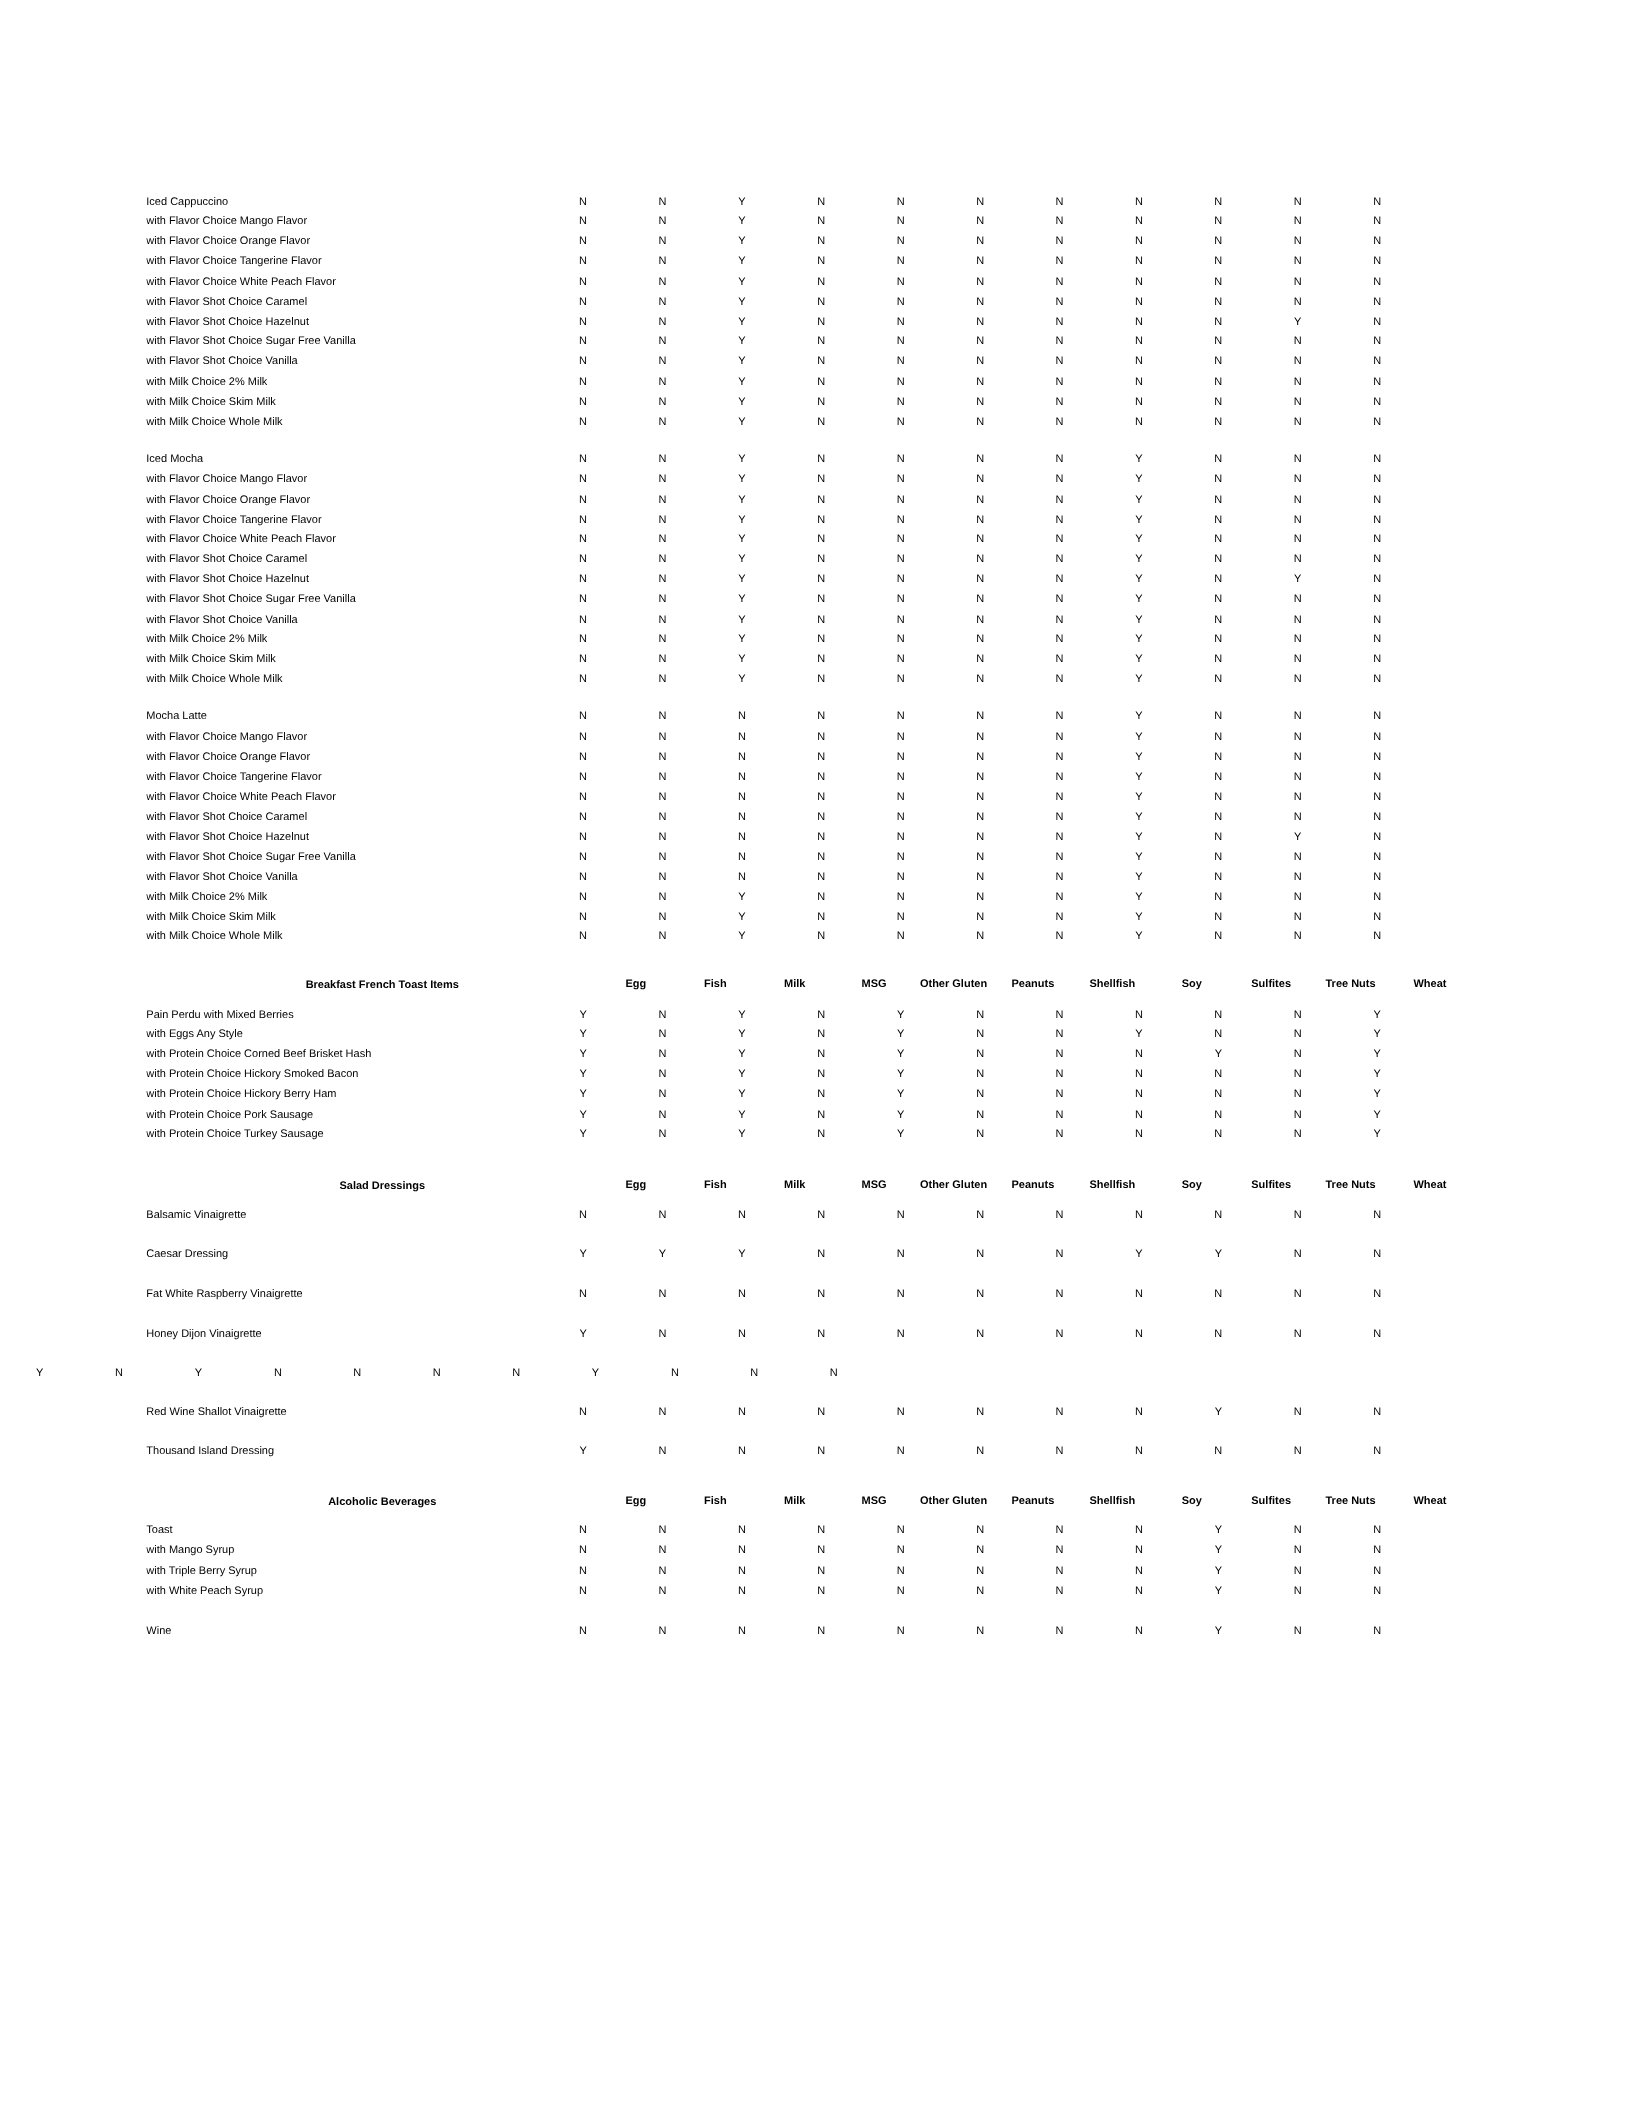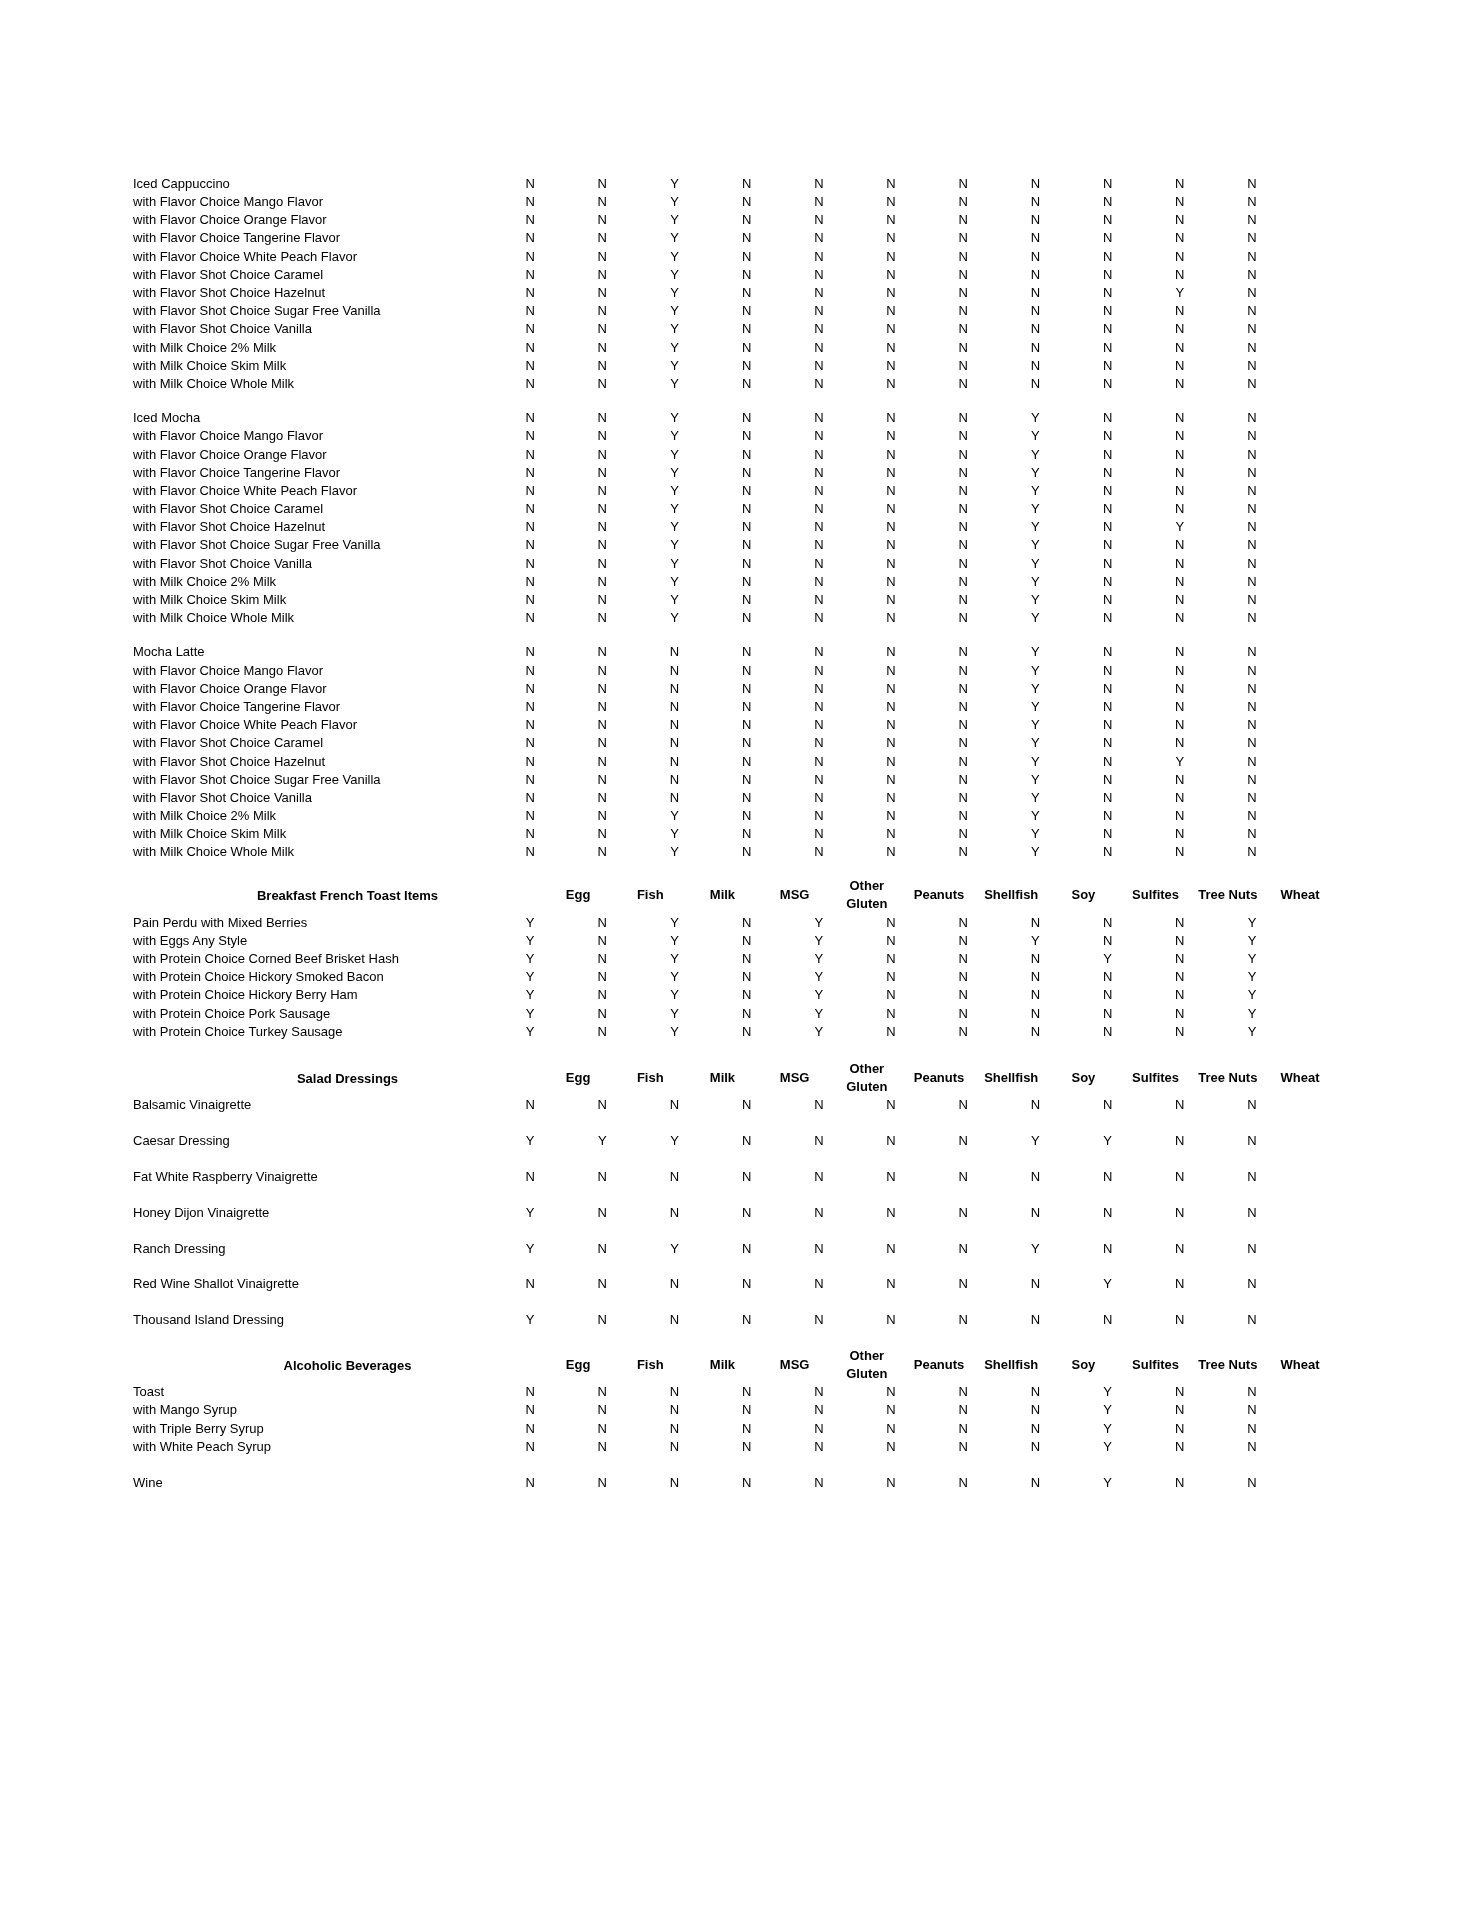--- a/index.html
+++ b/index.html
@@ -2,21 +2,21 @@
 <html><head>
 <meta charset="utf-8">
 <style>
   html,body{margin:0;padding:0;background:#fff;}
   .page{
     position:relative;
     width:1484px;height:1680px;
     background:#ffffff;
     color:#000;
     font-family:"Liberation Sans","DejaVu Sans",sans-serif;
-    font-size:13px;
+    font-size:10px;
     padding-top:174.9px;
     box-sizing:border-box;
     overflow:hidden;
   }
   .sec{margin:0;}
   .sec-1,.sec-2{margin-top:16px;}
   .sec-3{margin-top:15.6px;}
   .sec-4{margin-top:19px;}
   .sec-5{margin-top:0;}
   .row{display:flex;height:18.2px;line-height:18.2px;white-space:nowrap;}
@@ -721,21 +721,20 @@
           <div class="cell">N</div>
           <div class="cell">N</div>
           <div class="cell">N</div>
           <div class="cell">N</div>
           <div class="cell">N</div>
           <div class="cell">N</div>
           <div class="cell">N</div>
           <div class="cell">N</div>
         </div>
         <div class="row double">
-          <div class="label">Ranch Dressing</div>
           <div class="cell">Y</div>
           <div class="cell">N</div>
           <div class="cell">Y</div>
           <div class="cell">N</div>
           <div class="cell">N</div>
           <div class="cell">N</div>
           <div class="cell">N</div>
           <div class="cell">Y</div>
           <div class="cell">N</div>
           <div class="cell">N</div>

